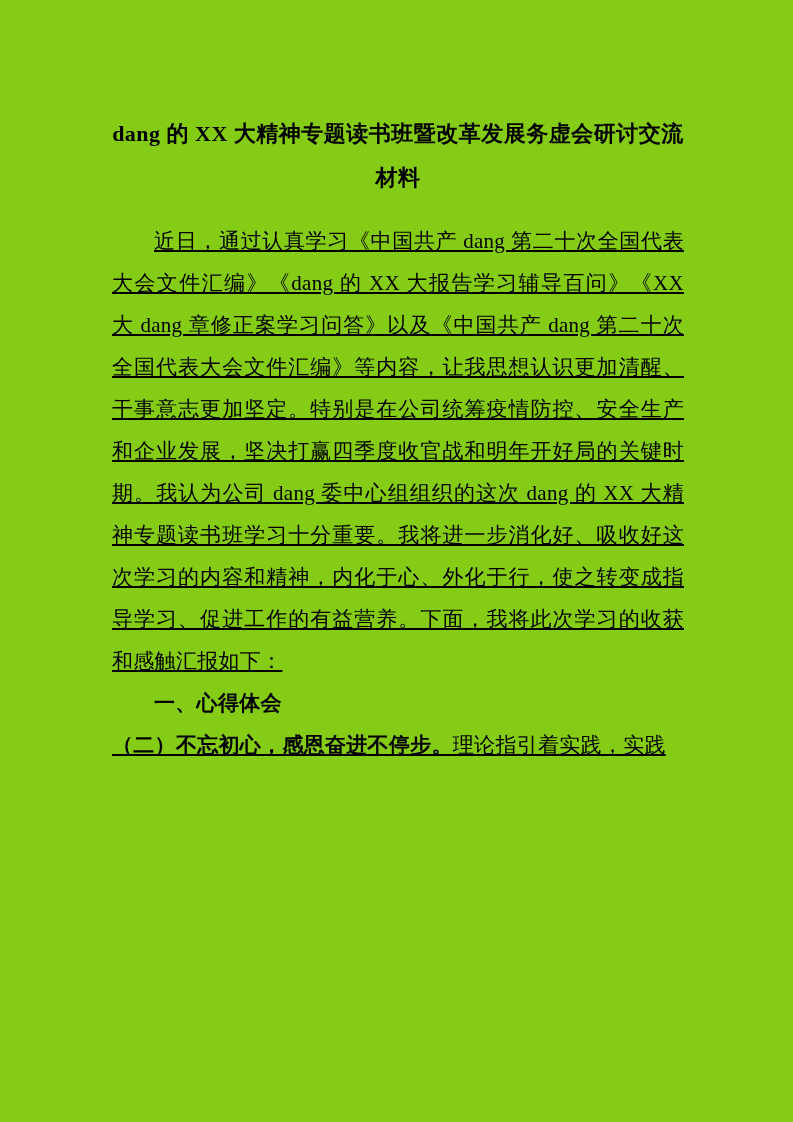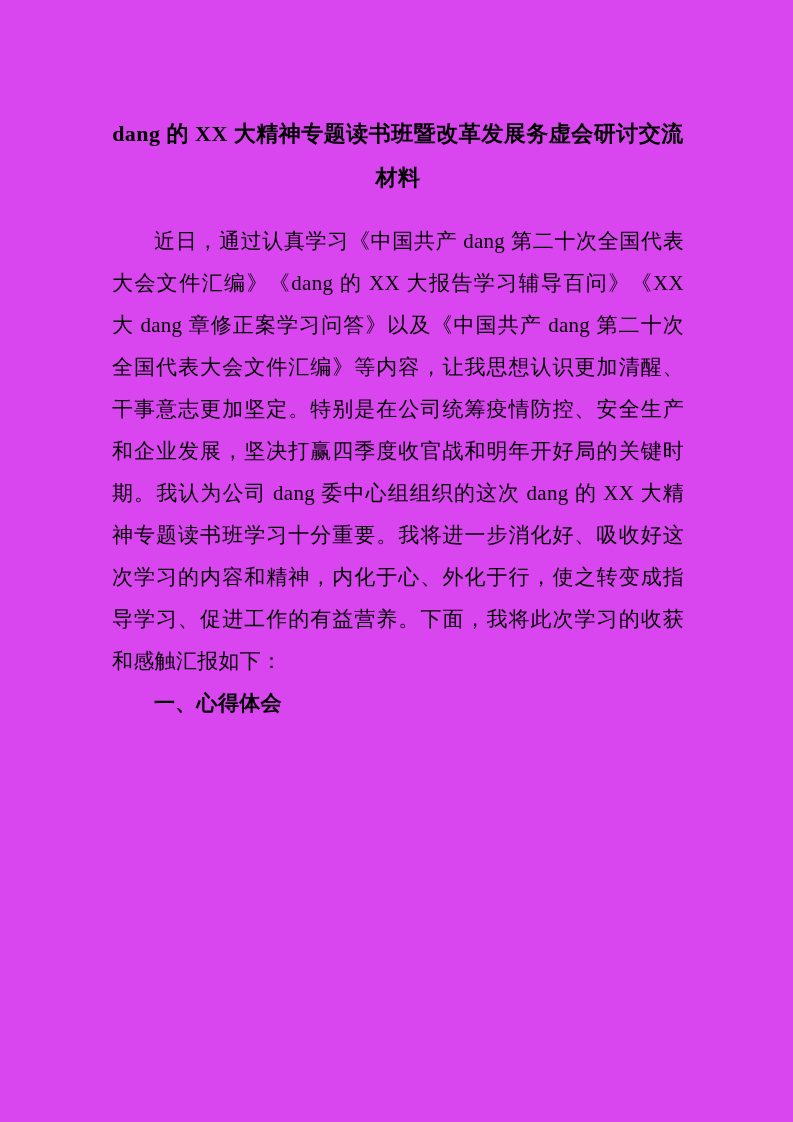--- a/index.html
+++ b/index.html
@@ -4,21 +4,21 @@
 <style>
   html, body {
     margin: 0;
     padding: 0;
     background: #ffffff;
   }
   .page {
     position: relative;
     width: 793px;
     height: 1122px;
-    background: #d946ef;
+    background: #84cc16;
     color: #000000;
     font-family: "Liberation Serif", "DejaVu Serif", serif;
     overflow: hidden;
     box-sizing: border-box;
   }
   .content {
     position: absolute;
     left: 112px;
     top: 0;
     width: 572px;
@@ -31,20 +31,21 @@
     text-align: center;
     letter-spacing: 0.5px;
   }
   .body-para {
     margin: 0;
     font-size: 21px;
     line-height: 42px;
     text-align: justify;
     text-align-last: left;
     letter-spacing: 0.3px;
+    text-decoration: underline;
   }
   .indent {
     text-indent: 2em;
   }
   .section-heading {
     margin: 0;
     font-size: 21px;
     line-height: 42px;
     font-weight: bold;
     text-indent: 2em;
@@ -60,15 +61,16 @@
 <div class="page">
   <div class="content">
 
     <h1 class="doc-title">dang 的 XX 大精神专题读书班暨改革发展务虚会研讨交流材料</h1>
 
     <p class="body-para indent"><span>近日，通过认真学习《中国共产 dang 第二十次全国代表大会文件汇编》《dang 的 XX 大报告学习辅导百问》《XX 大 dang 章修正案学习问答》以及《中国共产 dang 第二十次全国代表大会文件汇编》等内容，让我思想认识更加清醒、干事意志更加坚定。特别是在公司统筹疫情防控、安全生产和企业发展，坚决打赢四季度收官战和明年开好局的关键时期。我认为公司 dang 委中心组组织的这次 dang 的 XX 大精神专题读书班学习十分重要。我将进一步消化好、吸收好这次学习的内容和精神，内化于心、外化于行，使之转变成指导学习、促进工作的有益营养。下面，我将此次学习的收获和感触汇报如下：</span></p>
 
     <h2 class="section-heading">一、心得体会</h2>
 
 
+    <p class="body-para"><span class="lead-bold">（二）不忘初心，感恩奋进不停步。</span><span>理论指引着实践，实践</span></p>
 
   </div>
 </div>
 
 </body></html>

